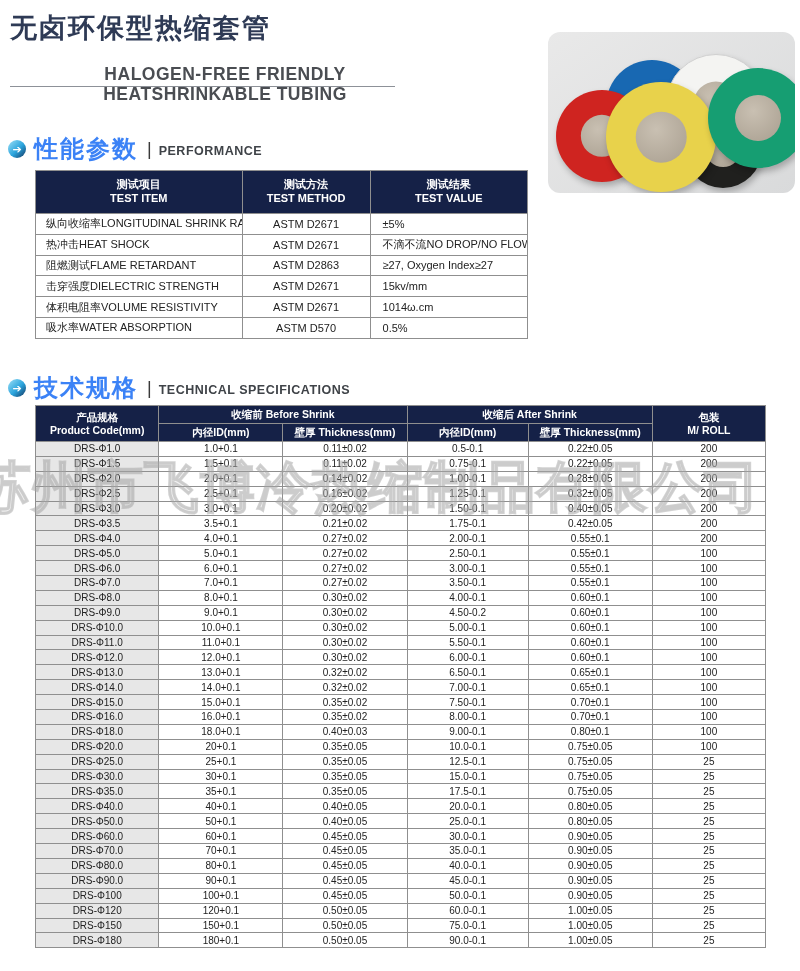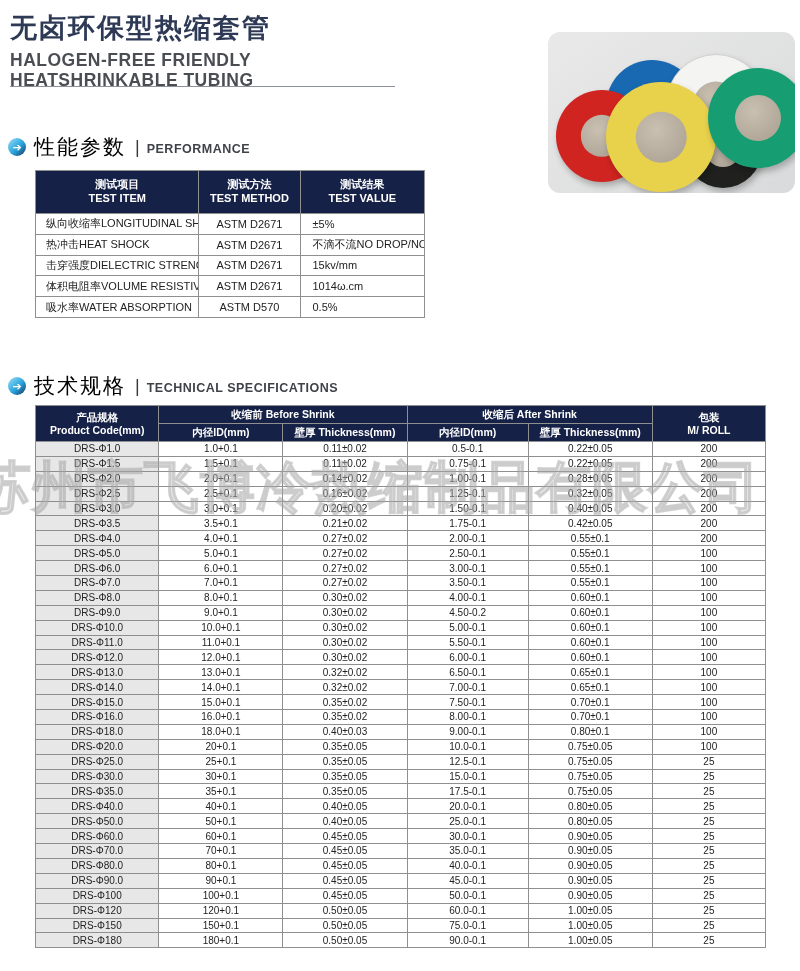--- a/index.html
+++ b/index.html
@@ -2,53 +2,53 @@
 <html><head>
 <meta charset="utf-8">
 <style>
   html,body{margin:0;padding:0;background:#fff;}
   .page{position:relative;width:800px;height:971px;background:#fff;overflow:hidden;
         font-family:"Liberation Sans","DejaVu Sans",sans-serif;padding-left:40px;}
 
   
   .header{position:absolute;top:14px;left:10px;width:430px;}
   .title-zh{font-size:27px;font-weight:bold;color:#2e3a55;letter-spacing:2px;line-height:1.1;}
-  .title-en{margin-top:6px;font-size:17.5px;font-weight:bold;color:#4a4d52;letter-spacing:.5px;line-height:1.18;}
+  .title-en{margin-top:20px;font-size:17.5px;font-weight:bold;color:#4a4d52;letter-spacing:.5px;line-height:1.18;text-align:center;}
   .header-rule{position:absolute;top:86px;left:10px;width:385px;height:0;border-top:1px solid #8d9198;}
 
   
   .photo{position:absolute;top:32px;left:548px;width:247px;height:161px;border-radius:12px;
          background:linear-gradient(145deg,#e9e9e9,#d9dadb);overflow:hidden;}
   .roll{position:absolute;border-radius:50%;box-shadow:2px 4px 6px rgba(0,0,0,.25);}
   .roll .core{position:absolute;left:50%;top:50%;width:46%;height:46%;transform:translate(-50%,-50%);
               border-radius:50%;background:radial-gradient(circle at 40% 35%,#c9c0b2,#a89e8f);}
   .roll-blue{left:58px;top:28px;width:92px;height:92px;z-index:1;}
   .roll-red{left:8px;top:58px;width:92px;height:92px;z-index:2;}
   .roll-white{left:118px;top:22px;width:98px;height:98px;z-index:3;border:1px solid #d0d0d0;}
   .roll-black{left:136px;top:78px;width:78px;height:78px;z-index:4;}
   .roll-yellow{left:58px;top:50px;width:110px;height:110px;z-index:5;}
   .roll-green{left:160px;top:36px;width:100px;height:100px;z-index:6;}
 
   
   .section-head{position:absolute;left:8px;display:flex;align-items:center;}
   .sec-icon{width:18px;height:18px;border-radius:50%;margin-right:8px;flex:0 0 auto;
             background:linear-gradient(135deg,#9be0f7 0%,#2aa3dc 55%,#14345e 100%);
             color:#fff;font-size:11px;font-weight:bold;display:flex;align-items:center;justify-content:center;}
-  .sec-zh{font-size:21px;font-weight:normal;color:#000000;letter-spacing:2px;}
+  .sec-zh{font-size:24px;font-weight:bold;color:#3b82f6;letter-spacing:2px;}
   .sec-sep{margin:0 7px 0 9px;color:#3a3a3a;font-size:18px;font-weight:200;}
   .sec-en{font-size:12.5px;font-weight:bold;color:#3f4348;letter-spacing:.5px;padding-top:4px;}
 
   
   table{border-collapse:collapse;table-layout:fixed;background:#fff;}
   th,td{border:1px solid #8f8f8f;overflow:hidden;white-space:nowrap;}
   thead th{background:#152147;color:#fff;font-weight:bold;}
   .zh-line{display:block;font-size:11px;font-weight:bold;line-height:1.25;}
   .en-line{display:block;font-size:11px;font-weight:bold;line-height:1.25;}
 
-  .perf-table{position:absolute;top:170px;left:35px;width:390px;border:1px solid #5f5f5f;}
+  .perf-table{position:absolute;top:170px;left:35px;width:493px;border:1px solid #5f5f5f;}
   .perf-table thead th{height:40px;}
   .perf-table td{height:17.8px;font-size:11px;color:#222;}
   .perf-table td:nth-child(1){text-align:left;padding-left:10px;}
   .perf-table td:nth-child(2){text-align:center;}
   .perf-table td:nth-child(3){text-align:left;padding-left:12px;}
 
   .tech-table{position:absolute;top:405px;left:35px;width:731px;border:1px solid #5f5f5f;}
   .tech-table thead th{font-size:10.5px;height:15px;}
   .tech-table thead .zh-line,.tech-table thead .en-line{font-size:10.5px;line-height:1.2;}
   .tech-table td{height:13.9px;font-size:10px;text-align:center;color:#222;padding:0;}
@@ -126,20 +126,25 @@
     <tbody>
         <tr>
           <td>纵向收缩率LONGITUDINAL SHRINK RATIO</td>
           <td>ASTM D2671</td>
           <td>±5%</td>
         </tr>
         <tr>
           <td>热冲击HEAT SHOCK</td>
           <td>ASTM D2671</td>
           <td>不滴不流NO DROP/NO FLOW</td>
+        </tr>
+        <tr>
+          <td>阻燃测试FLAME RETARDANT</td>
+          <td>ASTM D2863</td>
+          <td>≥27, Oxygen Index≥27</td>
         </tr>
         <tr>
           <td>击穿强度DIELECTRIC STRENGTH</td>
           <td>ASTM D2671</td>
           <td>15kv/mm</td>
         </tr>
         <tr>
           <td>体积电阻率VOLUME RESISTIVITY</td>
           <td>ASTM D2671</td>
           <td>1014ω.cm</td>

